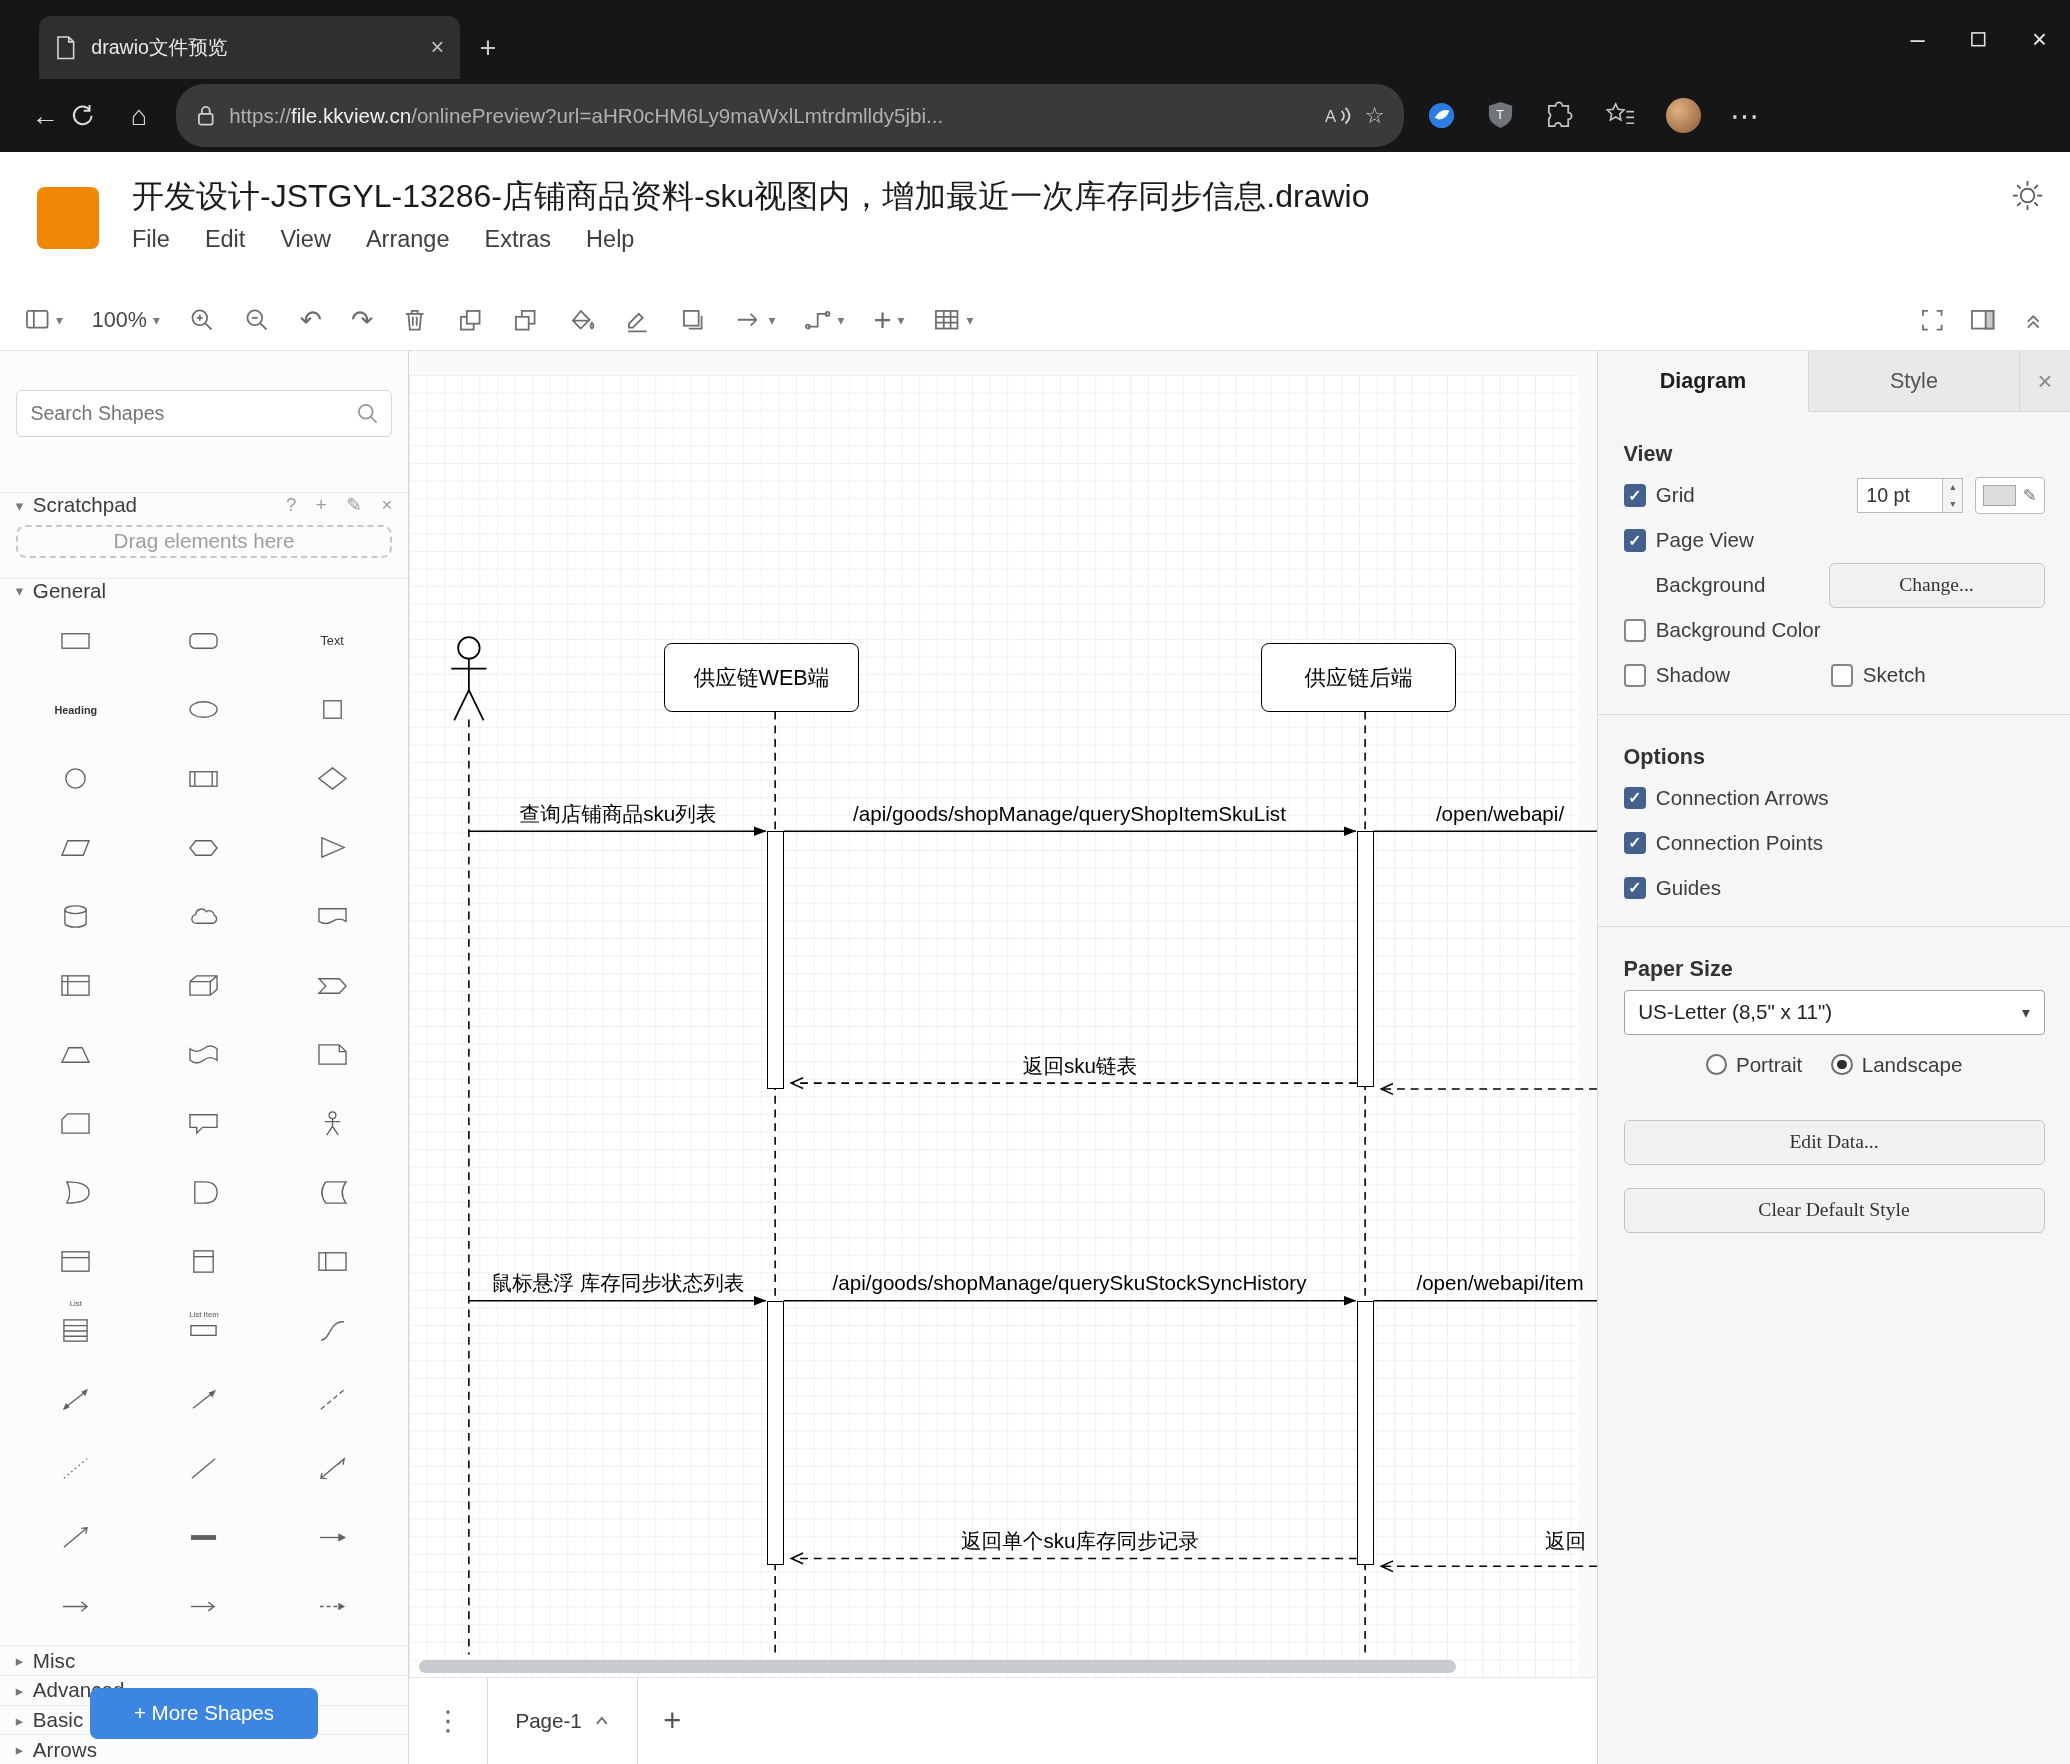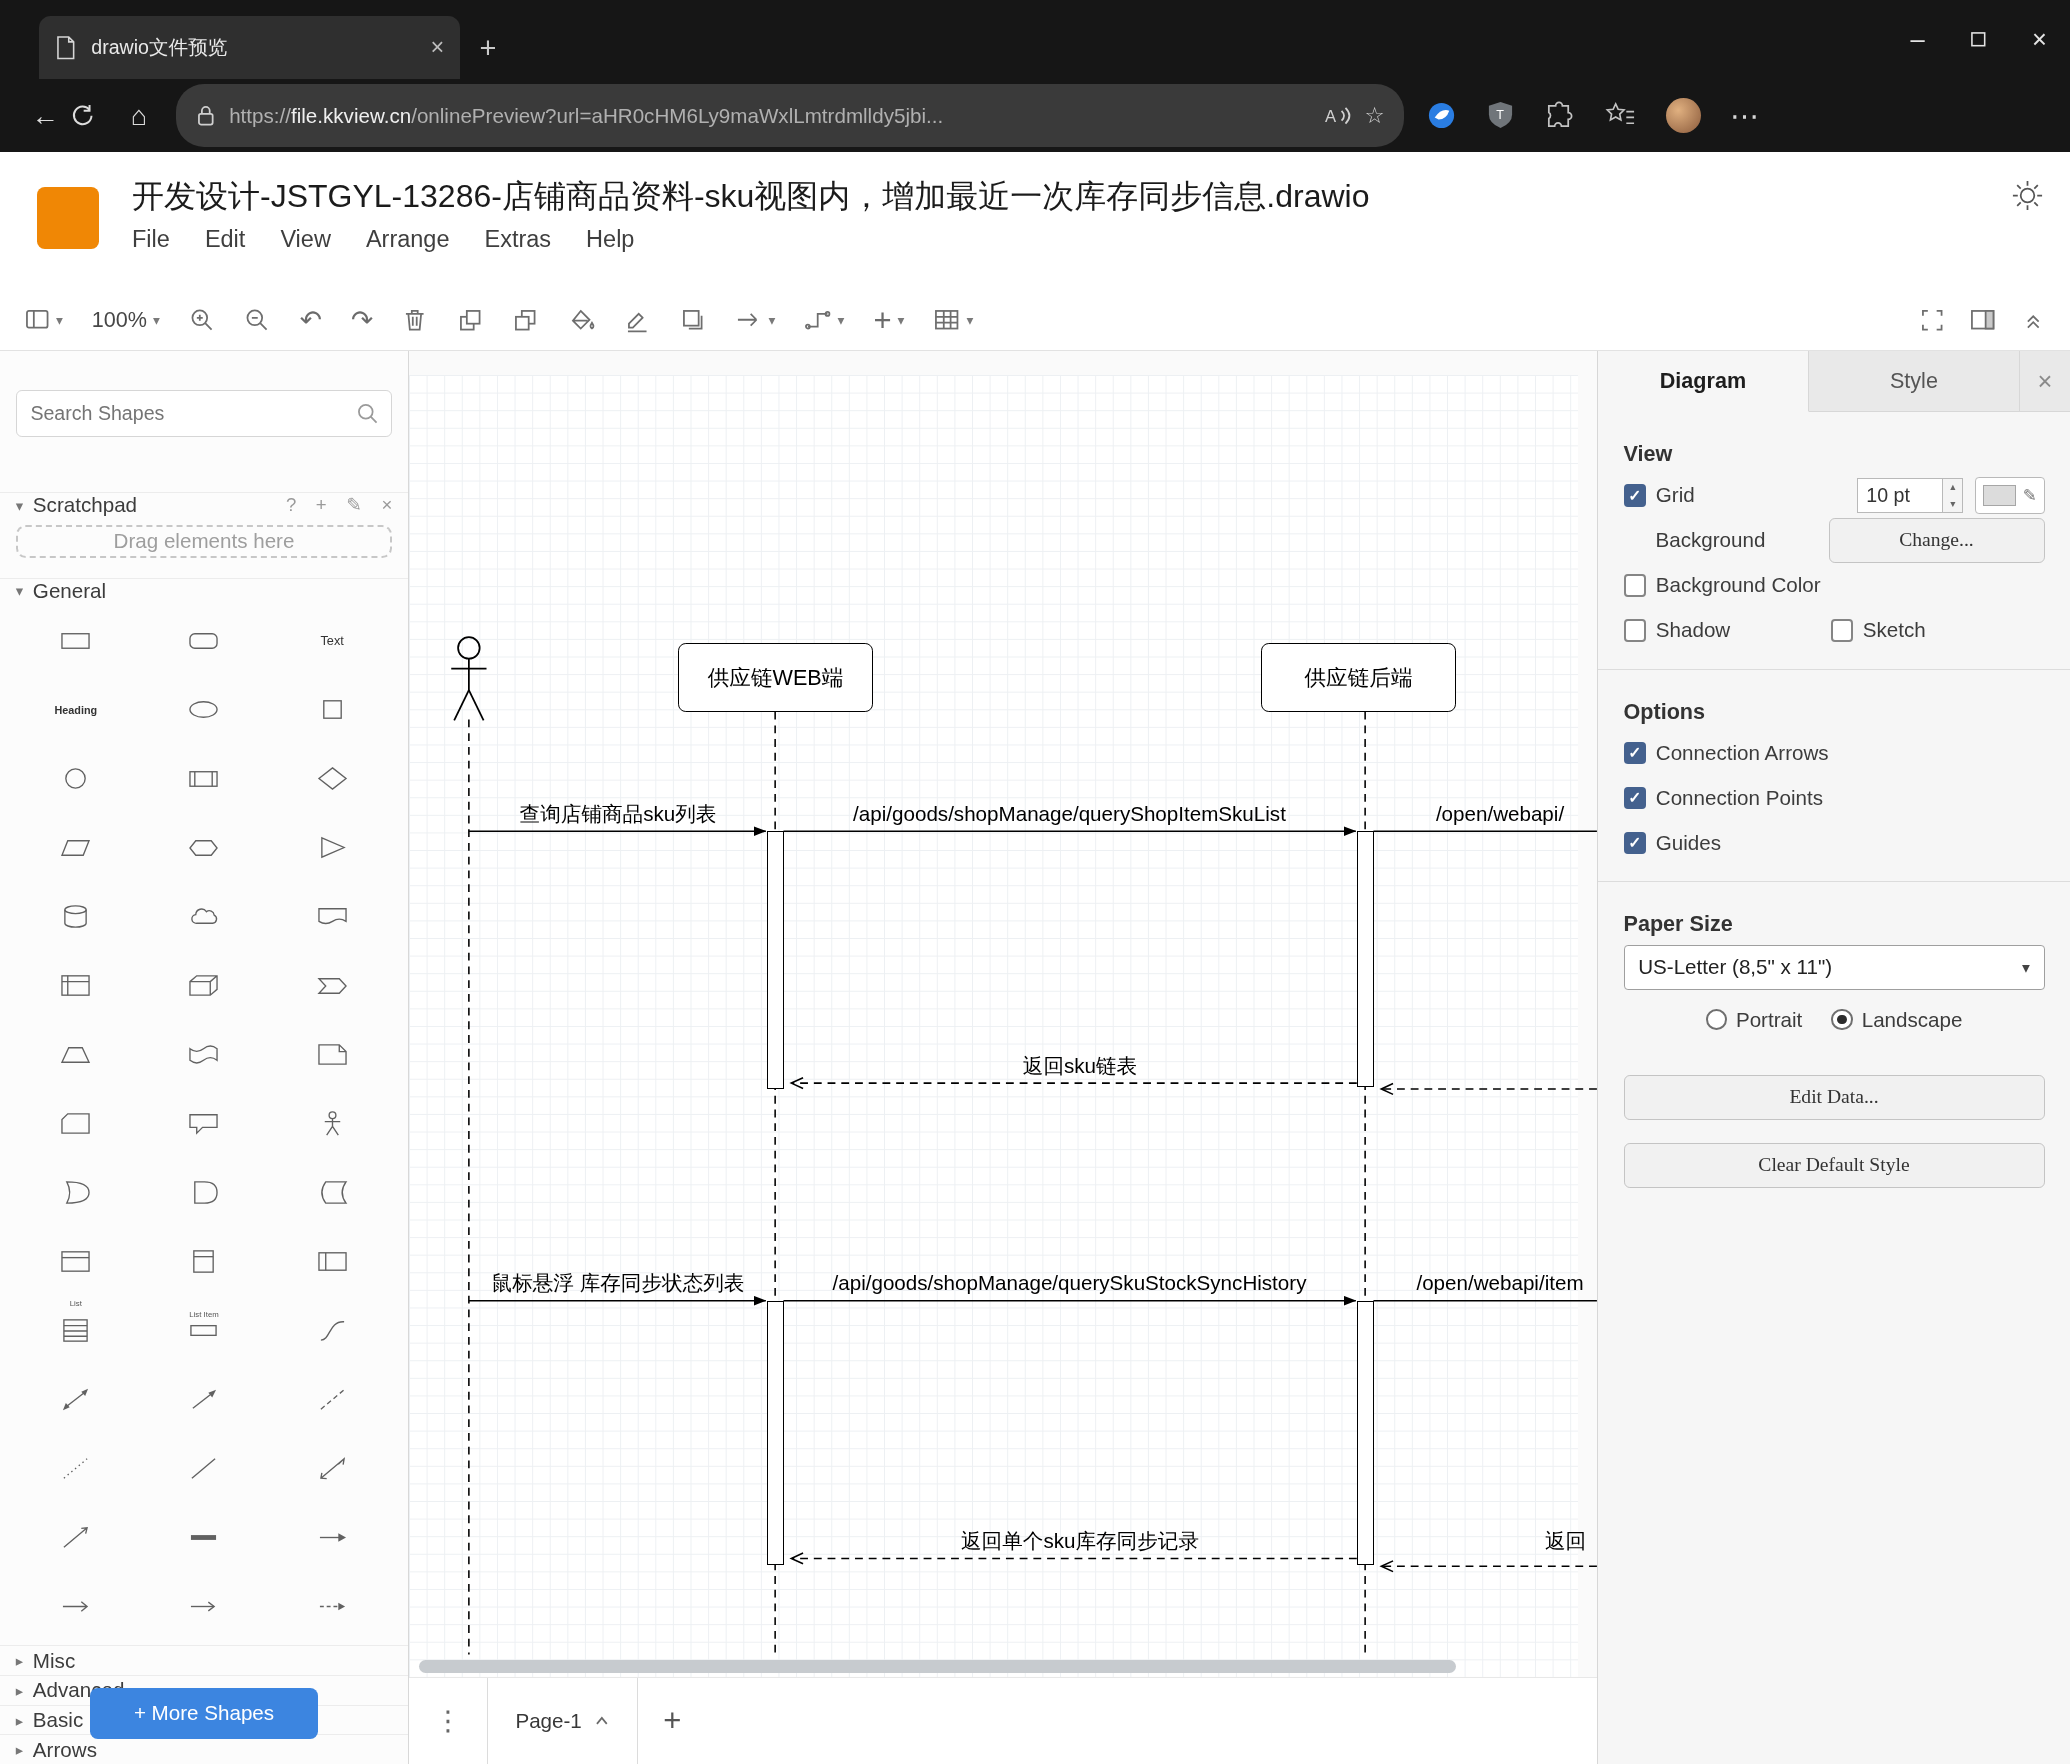--- a/index.html
+++ b/index.html
@@ -692,21 +692,21 @@
             <line x1="61" y1="346" x2="46" y2="377"></line>
             <line x1="61" y1="346" x2="76" y2="377"></line>
           </g>
         </svg>
 
         <div class="abar" style="left:358px; top:480px; height:258px"></div>
         <div class="abar" style="left:358px; top:950px; height:264px"></div>
         <div class="abar" style="left:948px; top:480px; height:256px"></div>
         <div class="abar" style="left:948px; top:950px; height:264px"></div>
 
-        <div class="lbox" style="left:269px; top:292px">供应链WEB端</div>
+        <div class="lbox" style="left:255px; top:292px">供应链WEB端</div>
         <div class="lbox" style="left:852px; top:292px">供应链后端</div>
 
         <div class="mlabel" style="left:60px; width:298px; top:450px">查询店铺商品sku列表</div>
         <div class="mlabel" style="left:374px; width:573px; top:450px">/api/goods/shopManage/queryShopItemSkuList</div>
         <div class="mlabel" style="left:994px; width:194px; top:450px">/open/webapi/</div>
         <div class="mlabel" style="left:394px; width:554px; top:702px">返回sku链表</div>
         <div class="mlabel" style="left:60px; width:298px; top:919px">鼠标悬浮 库存同步状态列表</div>
         <div class="mlabel" style="left:374px; width:573px; top:919px">/api/goods/shopManage/querySkuStockSyncHistory</div>
         <div class="mlabel" style="left:994px; width:194px; top:919px">/open/webapi/item</div>
         <div class="mlabel" style="left:394px; width:554px; top:1177px">返回单个sku库存同步记录</div>
@@ -749,20 +749,24 @@
               <span>▲</span>
               <span>▼</span>
             </span>
           <span class="swatchbtn">
             <span class="swatch"></span>
             <span class="pencil">✎</span>
           </span>
         </span>
       </div>
 
+      <div class="frow">
+        <span class="cb on"></span>
+        <span class="lbl">Page View</span>
+      </div>
 
       <div class="frow">
         <span style="width:32px"></span>
         <span>Background</span>
         <button class="pbtn changebtn">Change...</button>
       </div>
 
       <div class="frow">
         <span class="cb off"></span>
         <span class="lbl">Background Color</span>

